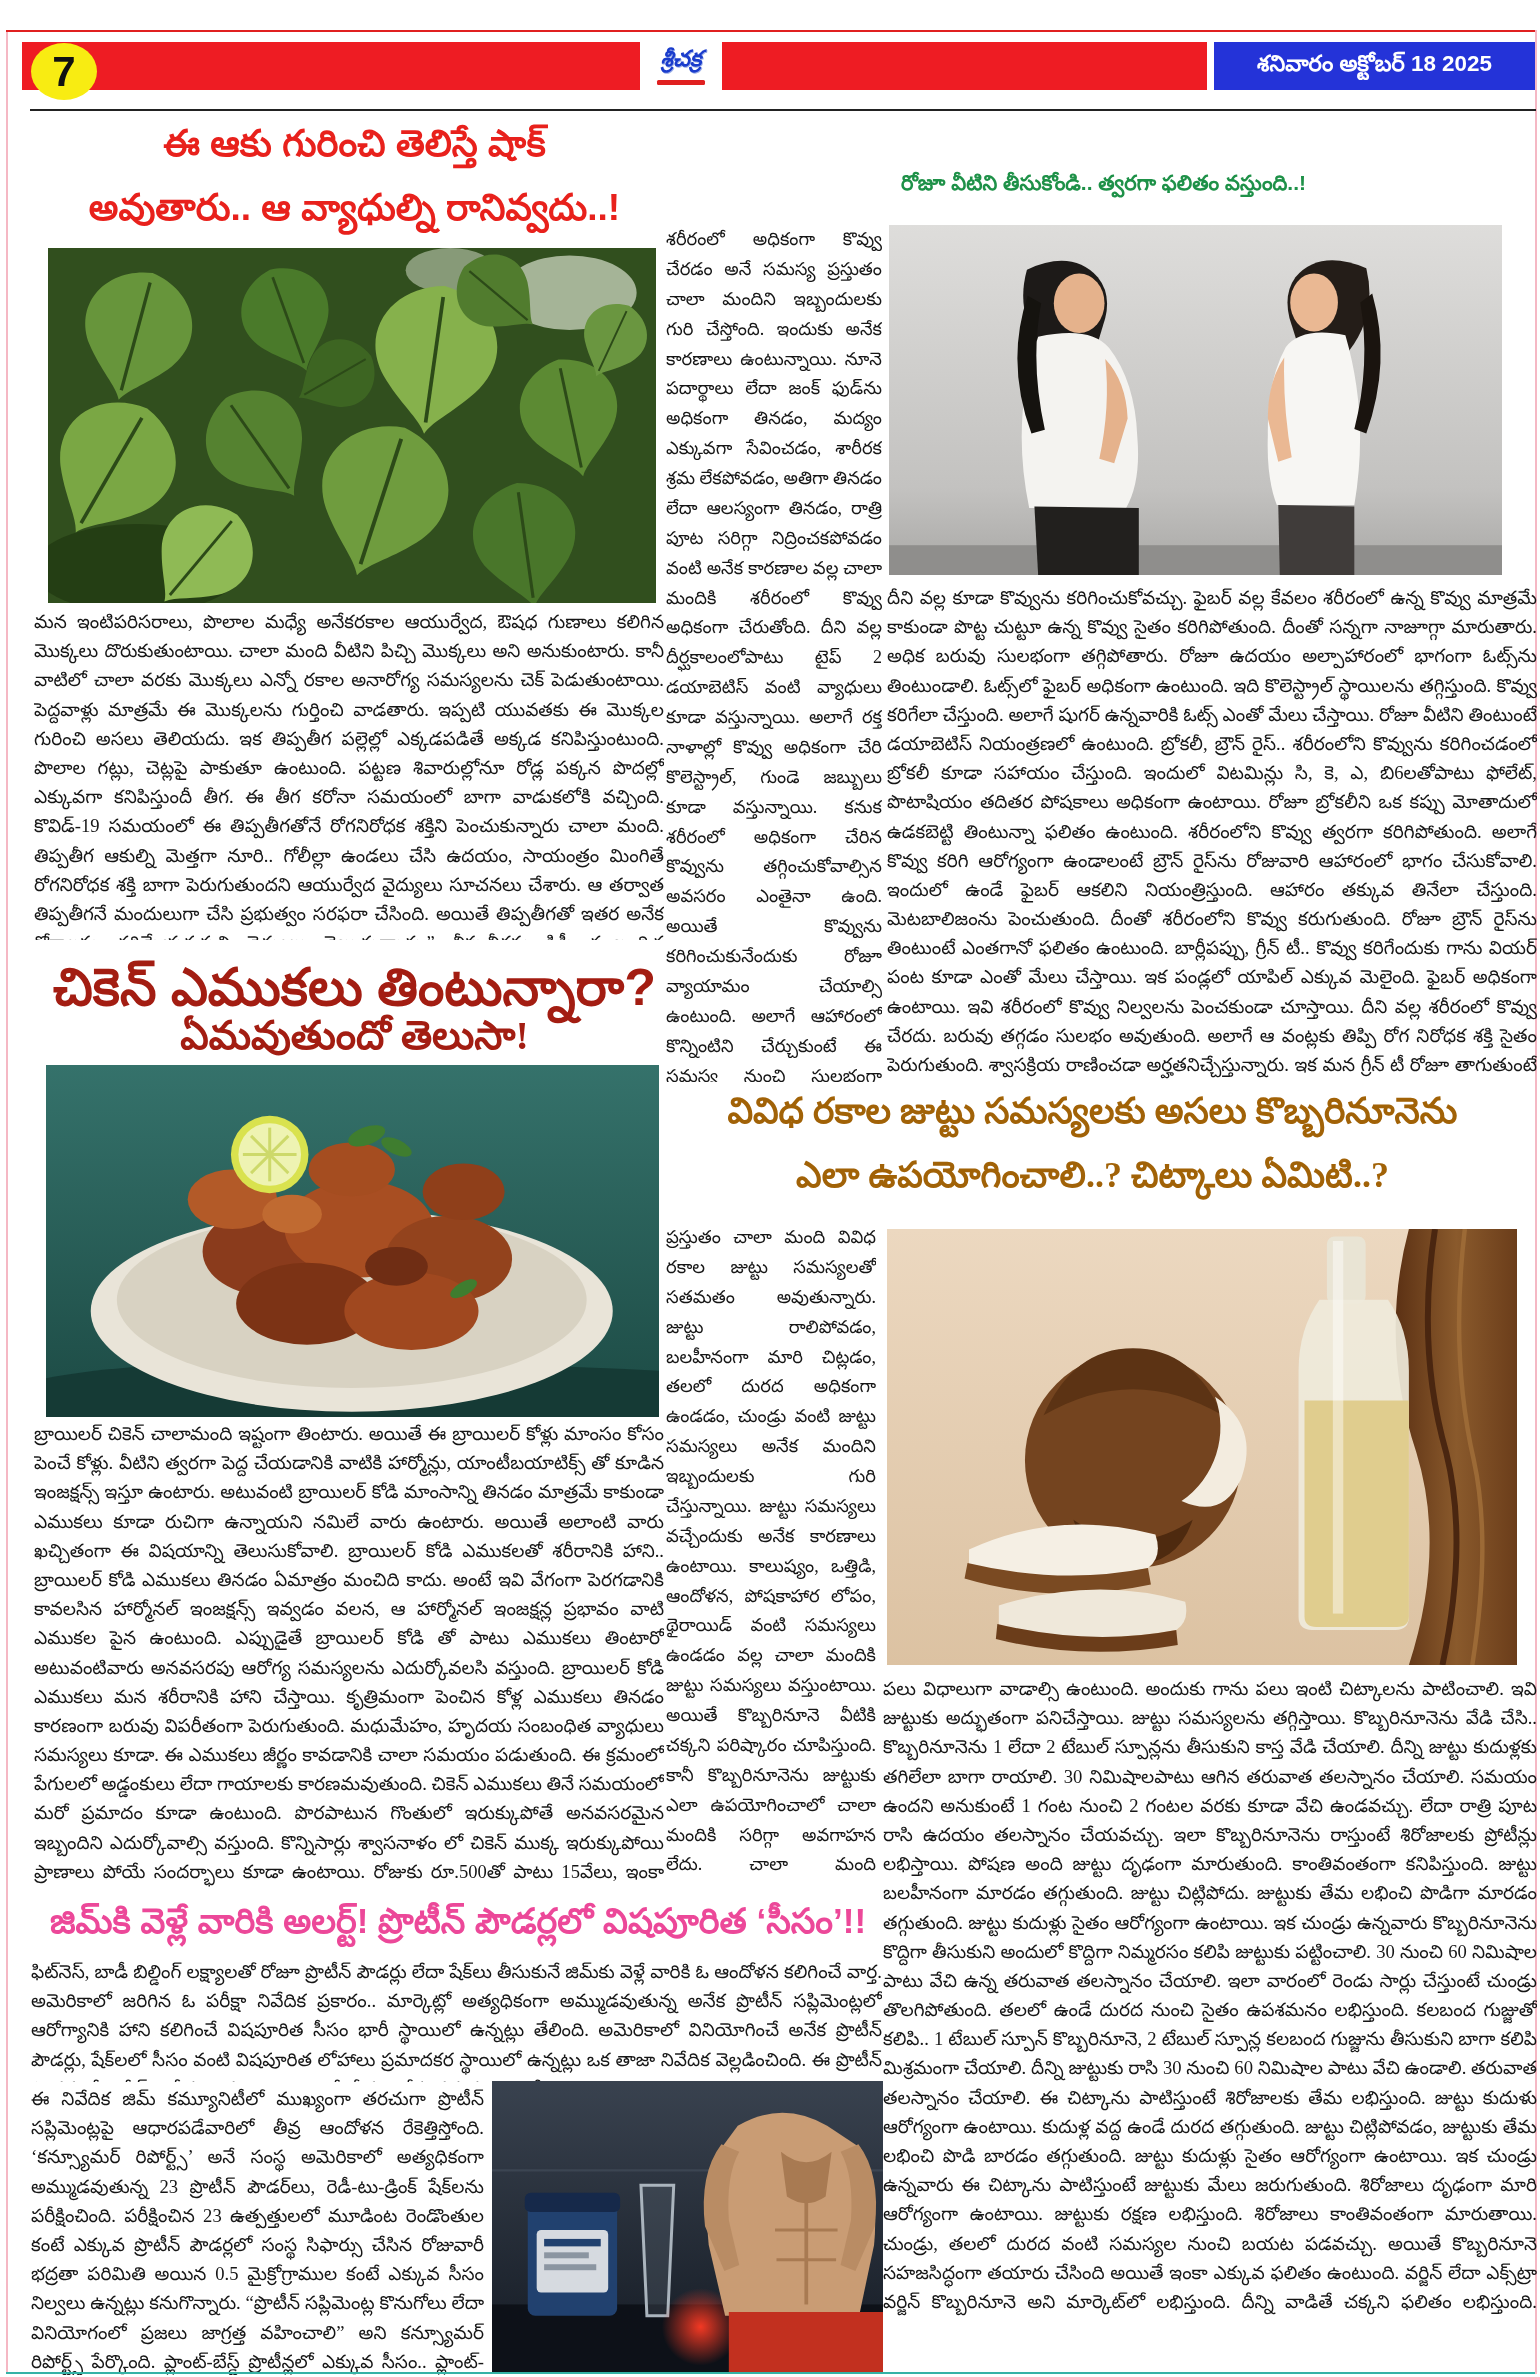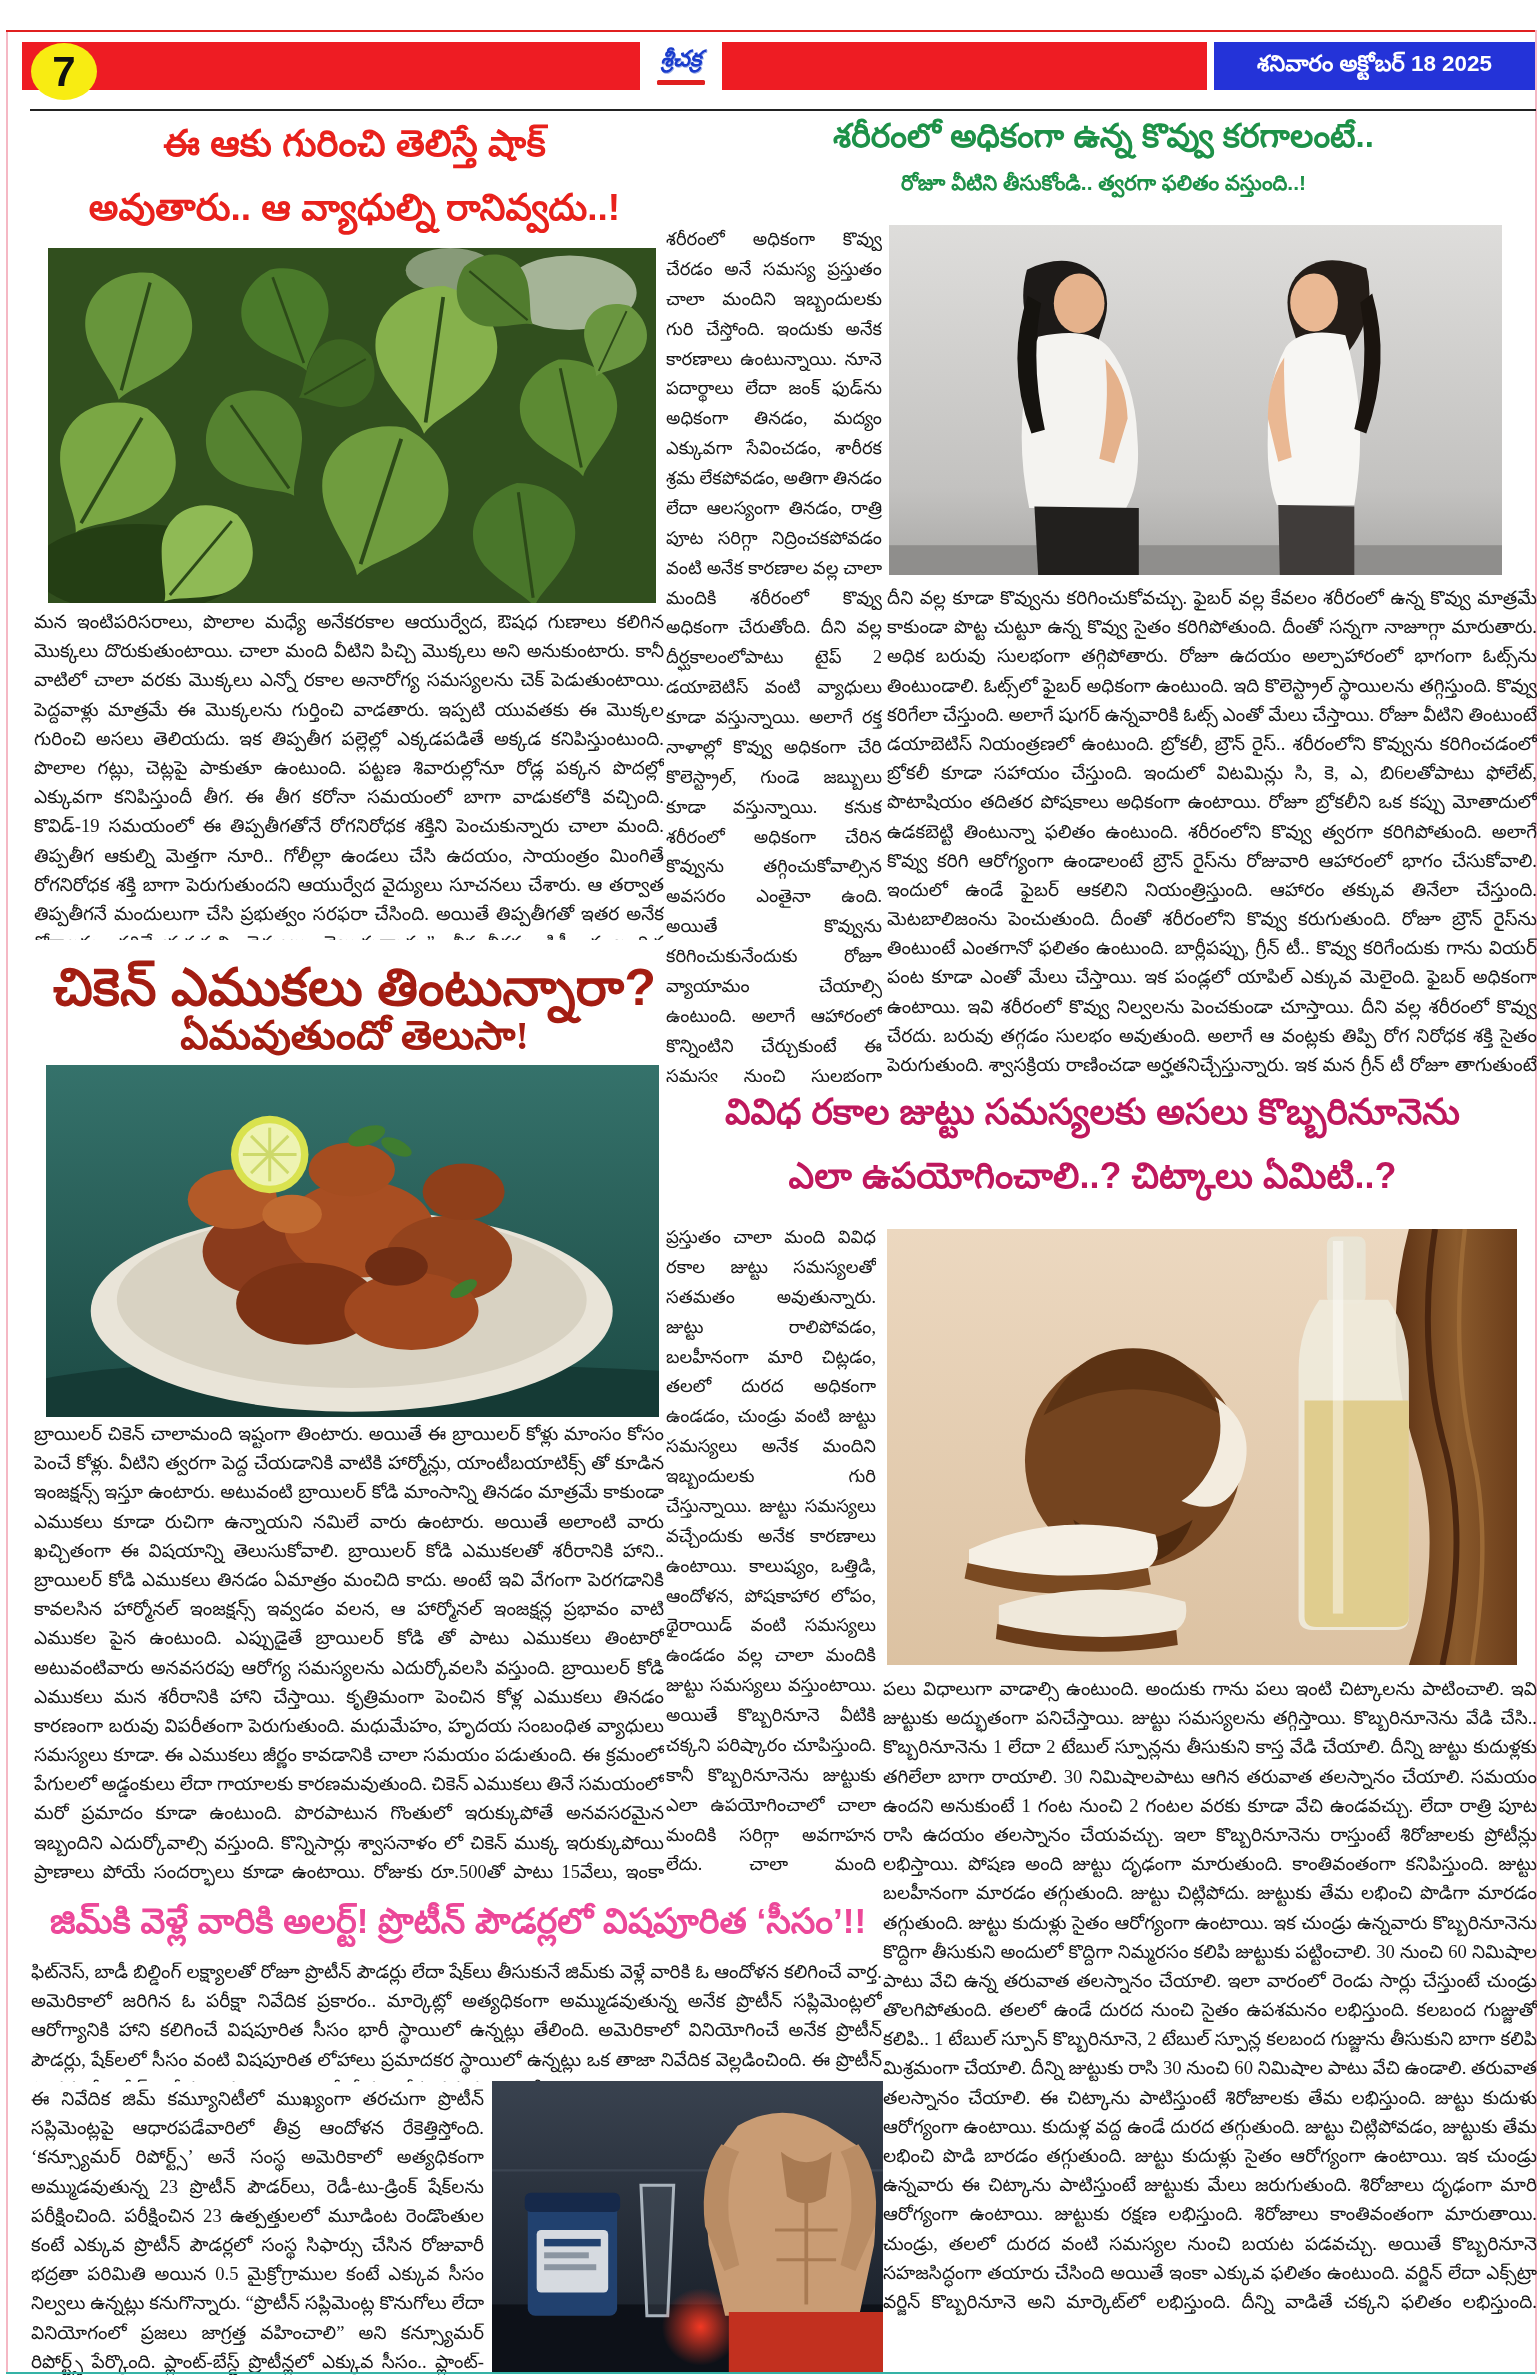--- a/index.html
+++ b/index.html
@@ -26,21 +26,21 @@
                font-family:"Liberation Sans",sans-serif; text-shadow:0.7px 0.7px 0 #9db0e8; }
   .logo-sub { width:48px; height:4.5px; background:#e02020; margin-top:3px; border-radius:1.5px; }
   .header-rule { position:absolute; left:30px; width:1506px; top:109px; height:1.5px; background:#222; }
 
   
   .hl { position:absolute; text-align:center; font-weight:bold;
         font-family:"Liberation Sans","DejaVu Sans",sans-serif; line-height:1.22; }
   .hl-red    { color:#e8211c; }
   .hl-green  { color:#1e9148; }
   .hl-maroon { color:#a31d12; }
-  .hl-pink   { color:#be185d; }
+  .hl-pink   { color:#a16207;font-family:Liberation Serif, serif; }
   .hl-crimson{ color:#ec4899; }
 
   
   .bodytext { position:absolute; text-align:justify; color:#161616; overflow:hidden;
               font-family:"Liberation Serif","DejaVu Serif",serif; }
   .wide   { font-size:18.6px; line-height:1.57; }
   .narrow { font-size:18px; line-height:1.66; }
 
   
   .photo { position:absolute; overflow:hidden; }
@@ -95,21 +95,20 @@
       <use href="#leaf" transform="translate(640,390) scale(2.1) rotate(-8)" fill="#49762a"></use>
       <use href="#leaf" transform="translate(210,410) scale(1.9) rotate(40)" fill="#8fba55"></use>
       <use href="#leaf" transform="translate(390,170) scale(1.4) rotate(60)" fill="#3d6522"></use>
       <use href="#leaf" transform="translate(600,60) scale(1.5) rotate(-50)" fill="#517c2e"></use>
       <use href="#leaf" transform="translate(760,120) scale(1.3) rotate(25)" fill="#6a9640"></use>
     </svg>
   </div>
 
   <div class="bodytext wide" style="left:34px; top:607px; width:630px; height:333px;">మన ఇంటిపరిసరాలు, పొలాల మధ్యే అనేకరకాల ఆయుర్వేద, ఔషధ గుణాలు కలిగిన మొక్కలు దొరుకుతుంటాయి. చాలా మంది వీటిని పిచ్చి మొక్కలు అని అనుకుంటారు. కానీ వాటిలో చాలా వరకు మొక్కలు ఎన్నో రకాల అనారోగ్య సమస్యలను చెక్ పెడుతుంటాయి. పెద్దవాళ్లు మాత్రమే ఈ మొక్కలను గుర్తించి వాడతారు. ఇప్పటి యువతకు ఈ మొక్కల గురించి అసలు తెలియదు. ఇక తిప్పతీగ పల్లెల్లో ఎక్కడపడితే అక్కడ కనిపిస్తుంటుంది. పొలాల గట్లు, చెట్లపై పాకుతూ ఉంటుంది. పట్టణ శివారుల్లోనూ రోడ్ల పక్కన పొదల్లో ఎక్కువగా కనిపిస్తుందీ తీగ. ఈ తీగ కరోనా సమయంలో బాగా వాడుకలోకి వచ్చింది. కొవిడ్-19 సమయంలో ఈ తిప్పతీగతోనే రోగనిరోధక శక్తిని పెంచుకున్నారు చాలా మంది. తిప్పతీగ ఆకుల్ని మెత్తగా నూరి.. గోలీల్లా ఉండలు చేసి ఉదయం, సాయంత్రం మింగితే రోగనిరోధక శక్తి బాగా పెరుగుతుందని ఆయుర్వేద వైద్యులు సూచనలు చేశారు. ఆ తర్వాత తిప్పతీగనే మందులుగా చేసి ప్రభుత్వం సరఫరా చేసింది. అయితే తిప్పతీగతో ఇతర అనేక రోగాలను తరిమేయవచ్చని వైద్యులు చెబుతున్నారు.” తీప్పతీగను కిడ్నీ సంబంధిత వ్యాధులు, మధుమేహం, తల్లుల్లో స్తన్యవృద్ధి సహా అనేక రకాల అనారోగ్యాలు తగ్గించేందుకు వాడొచ్చని వైద్యులు చెబుతున్నారు. అలాగే యూరిక్ యాసిడ్ సమస్యతో బాధపడుతున్నవారికి తిప్పతీగ ఆకులు, వేర్లు ప్రయోజనకరంగా ఉంటాయని వైద్యులు చెబుతున్నారు. తిప్ప తీగను రోజూ వాడుకోవడం చాలా ఉపయోగకరం అని వైద్యులు వివరిస్తున్నారు. అలాగే తిప్పతీగ ఆకుల్ని ఎండబెట్టి వాటిని గ్లాసులో మరిగించి తాగితే క్యాన్సర్, షుగర్ తగ్గుతుందని డాక్టర్లు చెబుతున్నారు.</div>
 
-  <div class="hl hl-green" style="left:671px; top:116px; width:865px; font-size:33px;">శరీరంలో అధికంగా ఉన్న కొవ్వు కరగాలంటే..</div>
   <div class="hl hl-green" style="left:671px; top:170px; width:865px; font-size:21px;">రోజూ వీటిని తీసుకోండి.. త్వరగా ఫలితం వస్తుంది..!</div>
 
   <div class="bodytext narrow" style="left:666px; top:225px; width:216px; height:857px;">శరీరంలో అధికంగా కొవ్వు చేరడం అనే సమస్య ప్రస్తుతం చాలా మందిని ఇబ్బందులకు గురి చేస్తోంది. ఇందుకు అనేక కారణాలు ఉంటున్నాయి. నూనె పదార్థాలు లేదా జంక్ ఫుడ్‌ను అధికంగా తినడం, మద్యం ఎక్కువగా సేవించడం, శారీరక శ్రమ లేకపోవడం, అతిగా తినడం లేదా ఆలస్యంగా తినడం, రాత్రి పూట సరిగ్గా నిద్రించకపోవడం వంటి అనేక కారణాల వల్ల చాలా మందికి శరీరంలో కొవ్వు అధికంగా చేరుతోంది. దీని వల్ల దీర్ఘకాలంలోపాటు టైప్ 2 డయాబెటిస్ వంటి వ్యాధులు కూడా వస్తున్నాయి. అలాగే రక్త నాళాల్లో కొవ్వు అధికంగా చేరి కొలెస్ట్రాల్, గుండె జబ్బులు కూడా వస్తున్నాయి. కనుక శరీరంలో అధికంగా చేరిన కొవ్వును తగ్గించుకోవాల్సిన అవసరం ఎంతైనా ఉంది. అయితే కొవ్వును కరిగించుకునేందుకు రోజూ వ్యాయామం చేయాల్సి ఉంటుంది. అలాగే ఆహారంలో కొన్నింటిని చేర్చుకుంటే ఈ సమస్య నుంచి సులభంగా బయట పడవచ్చు. బీన్స్, ఓట్స్.. శరీరంలో కొవ్వులను తగ్గించడంలో బీన్స్ ఎంతో సహకరించవి. బీన్స్ తింటుంటే పొట్ట నిండుగా ఉంటుంది. ఆకలి తగ్గుతుంది. దీని వల్ల ఆహారం తక్కువగా తీసుకుంటారు. బరువు తగ్గుతారు. బీన్స్‌లో ఫైబర్ అధికంగా ఉంటుంది.</div>
 
   <div class="photo" style="left:889px; top:225px; width:613px; height:350px;">
     <svg viewBox="0 0 822 470" preserveAspectRatio="none">
       <defs>
         <linearGradient id="studio" x1="0" y1="0" x2="0" y2="1">
           <stop offset="0" stop-color="#dedddb"></stop>
             <stop offset="0.75" stop-color="#c3c2c0"></stop>

